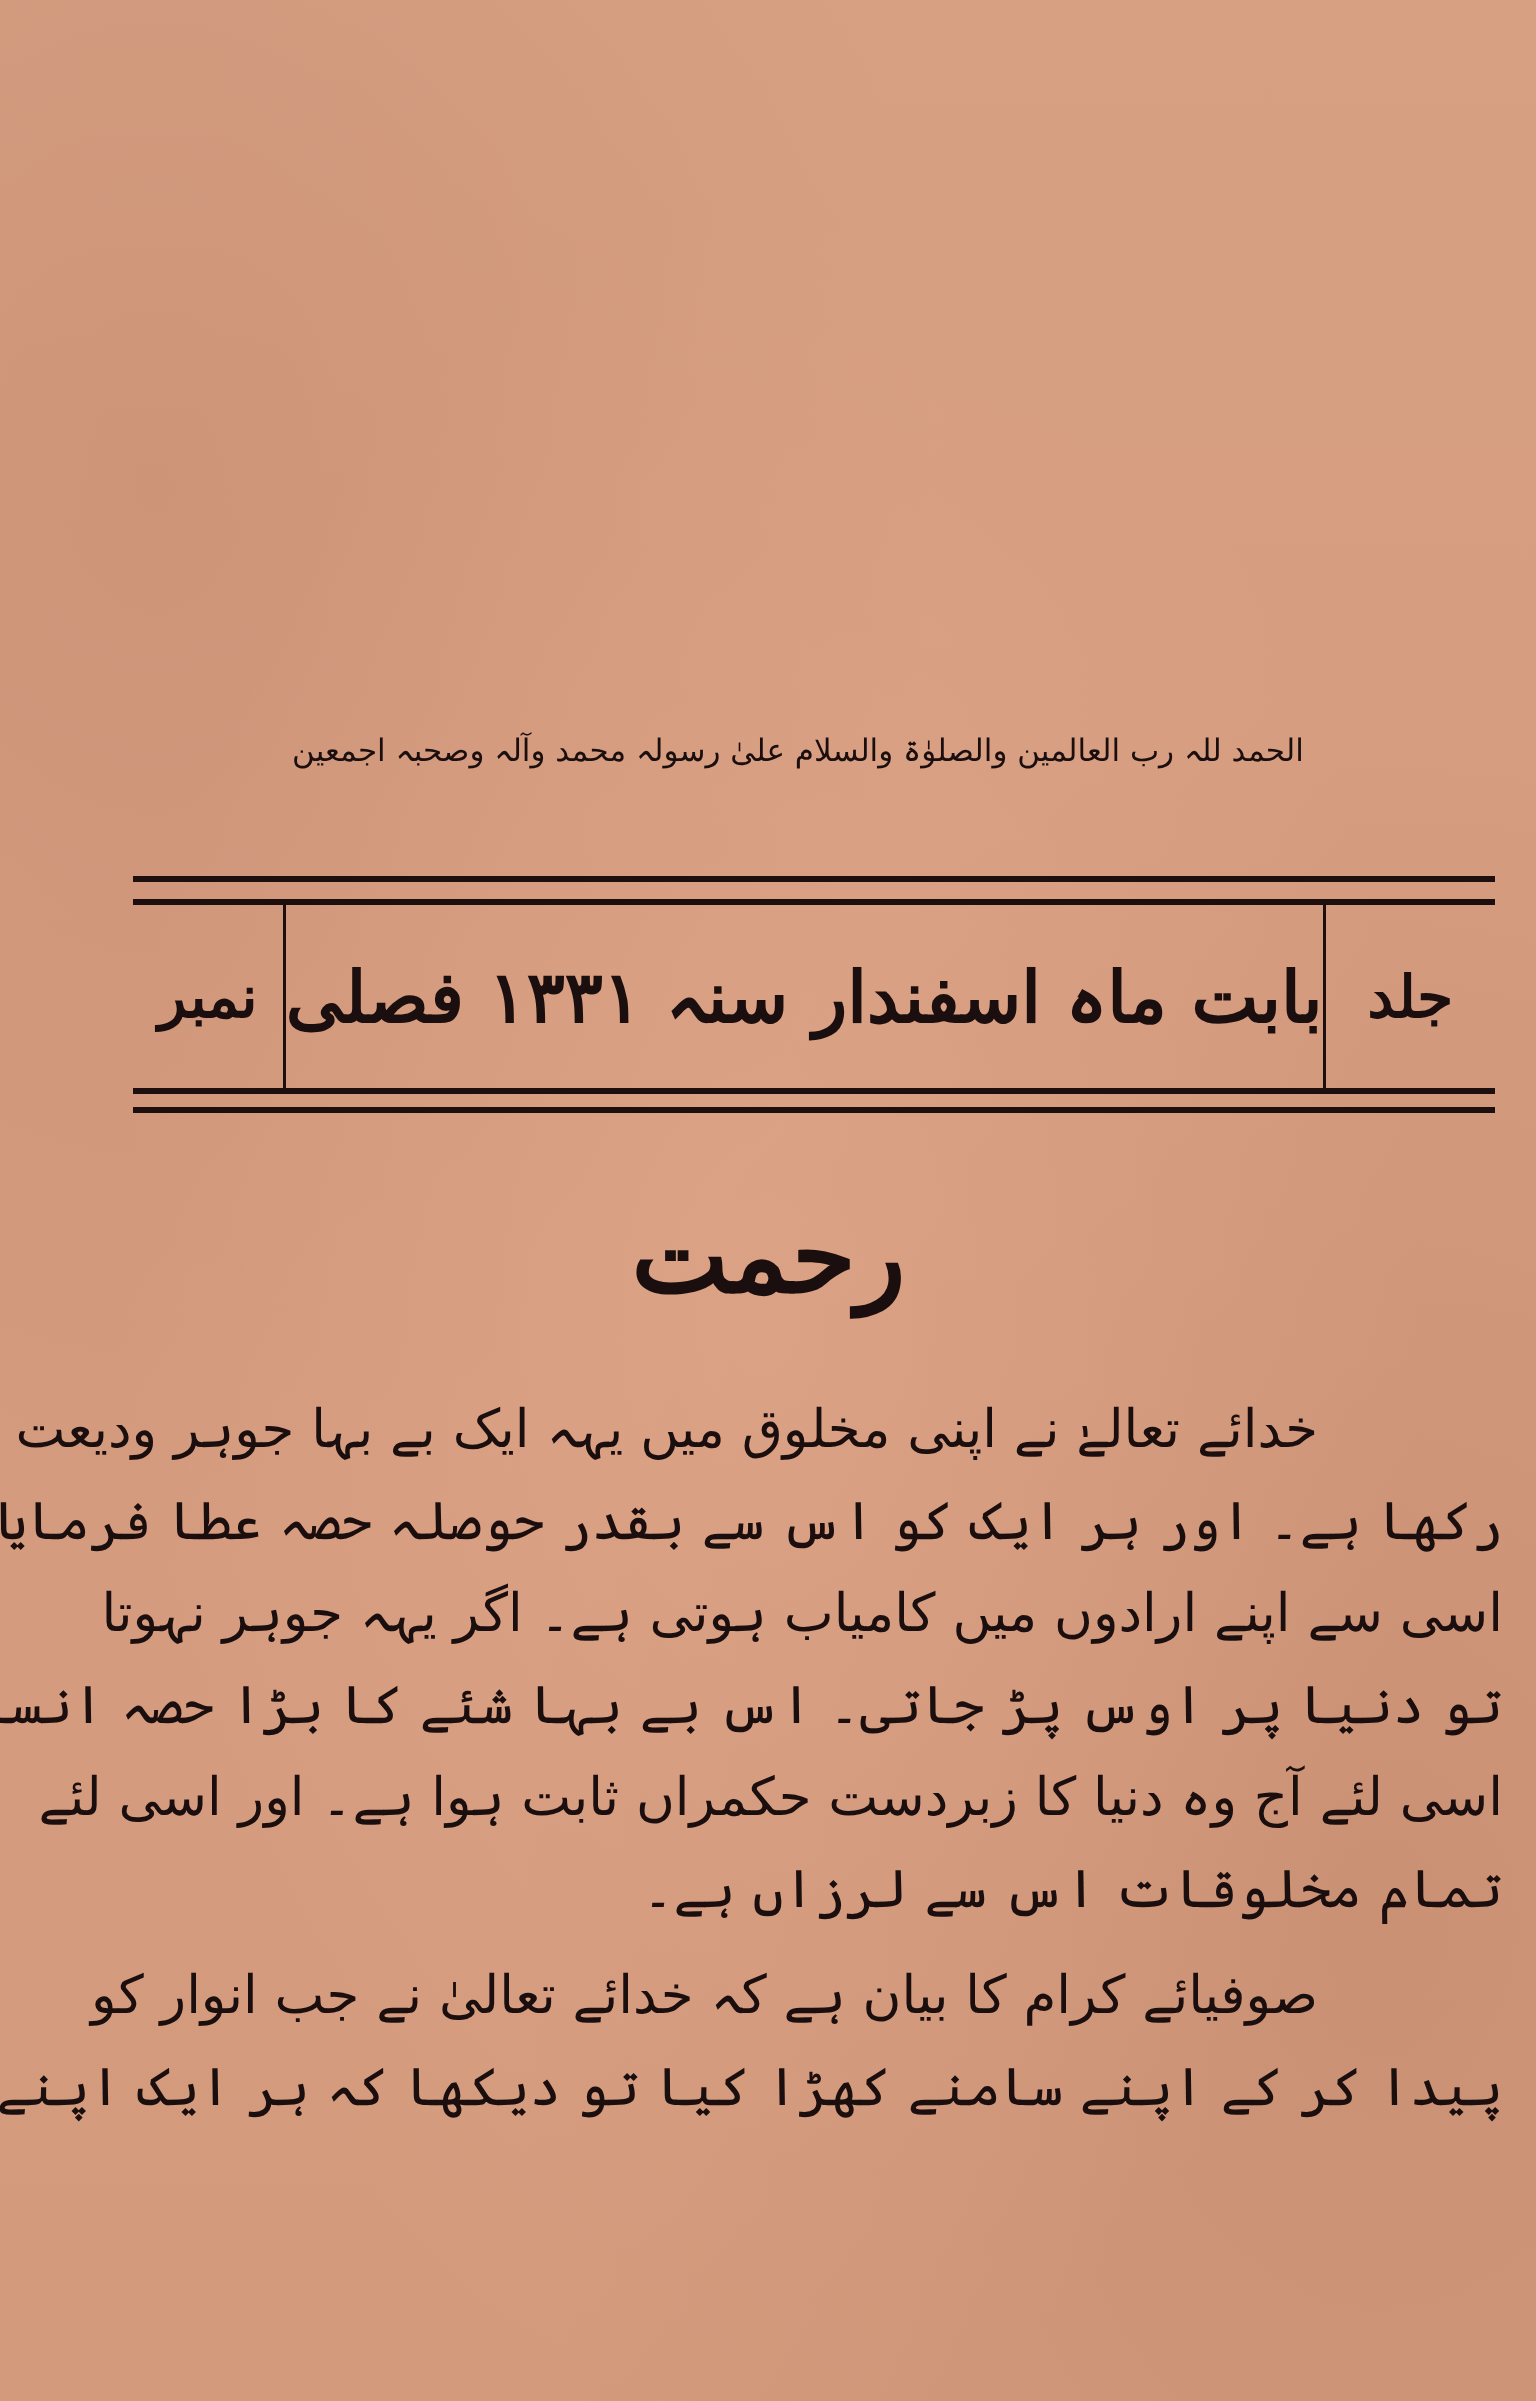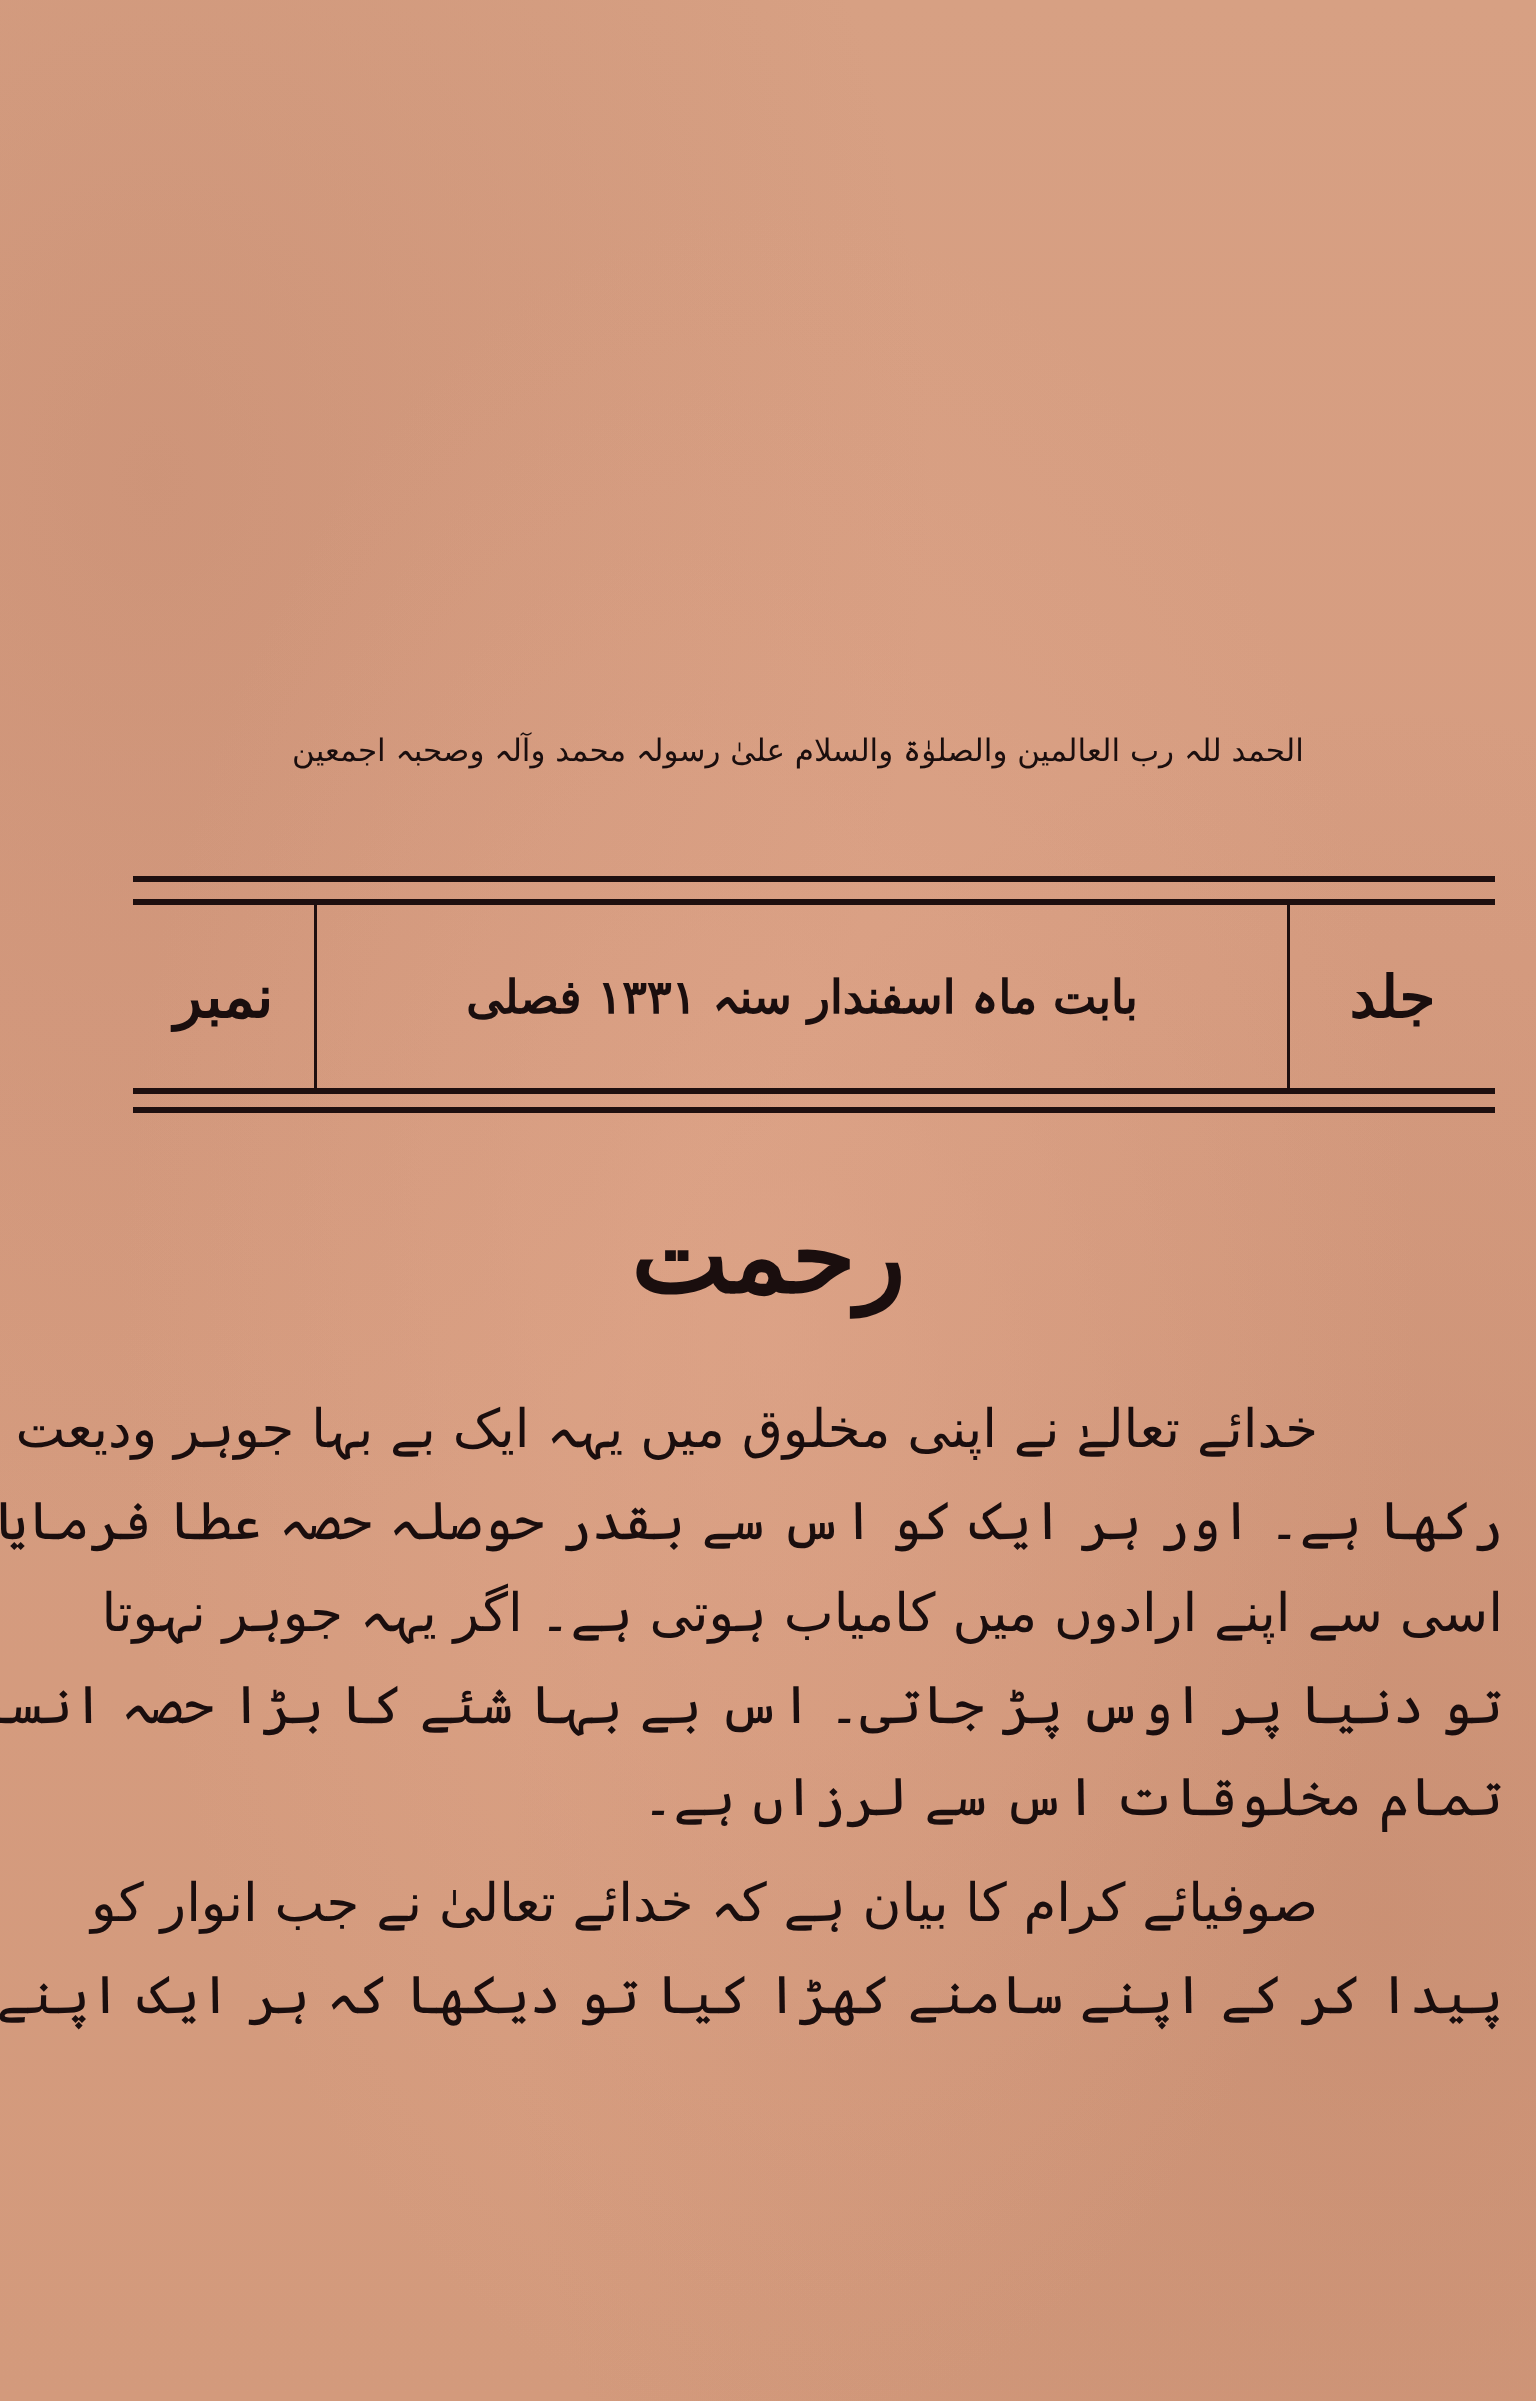--- a/index.html
+++ b/index.html
@@ -45,21 +45,21 @@
   .cells {
     position:absolute; top:29px; left:0; right:0; height:183px;
     display:flex; flex-direction:row;
   }
   .cell {
     display:flex; align-items:center; justify-content:center;
     font-size:58px; font-family:"DejaVu Serif", serif; font-weight:bold;
     white-space:nowrap;
   }
   .cell.vol { width:205px; border-left:3.4px solid #1e0f0f; }
-  .cell.date { flex:1; border-left:3.4px solid #1e0f0f; font-size:46px; }
+  .cell.date { flex:1; border-left:3.4px solid #1e0f0f; font-size:71px; }
   .cell.num { width:181px; }
   .heading {
     position:absolute; top:1195px; left:0; width:1537px;
     text-align:center; font-size:103px; font-weight:bold;
     font-family:"DejaVu Serif", serif;
   }
   .body-text {
     position:absolute; top:1383px; left:120px; width:1383px;
     font-size:53px; line-height:92px;
     font-family:"DejaVu Serif", serif;
@@ -90,19 +90,20 @@
     <div class="rule r4"></div>
   </div>
 
   <div class="heading">رحمت</div>
 
   <div class="body-text">
     <div class="line indent">خدائے تعالےٰ نے اپنی مخلوق میں یہہ ایک بے بہا جوہر ودیعت</div>
     <div class="line">رکھا ہے۔ اور ہر ایک کو اس سے بقدر حوصلہ حصہ عطا فرمایا ہے۔</div>
     <div class="line">اسی سے اپنے ارادوں میں کامیاب ہوتی ہے۔ اگر یہہ جوہر نہوتا</div>
     <div class="line">تو دنیا پر اوس پڑ جاتی۔ اس بے بہا شئے کا بڑا حصہ انسان کو ملا ہے</div>
+    <div class="line">اسی لئے آج وہ دنیا کا زبردست حکمراں ثابت ہوا ہے۔ اور اسی لئے</div>
     <div class="line short">تمام مخلوقات اس سے لرزاں ہے۔</div>
     <div class="line indent gap">صوفیائے کرام کا بیان ہے کہ خدائے تعالیٰ نے جب انوار کو</div>
     <div class="line">پیدا کر کے اپنے سامنے کھڑا کیا تو دیکھا کہ ہر ایک اپنے نفس میں مشغول ہے</div>
   </div>
 
 </div>
 
 
 </body></html>

